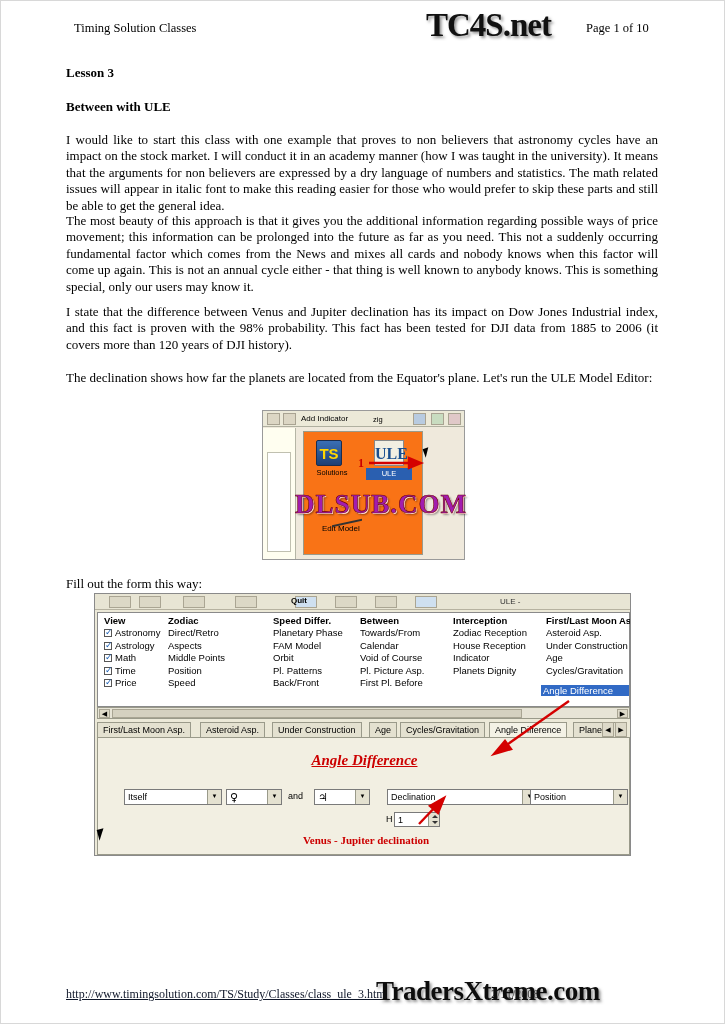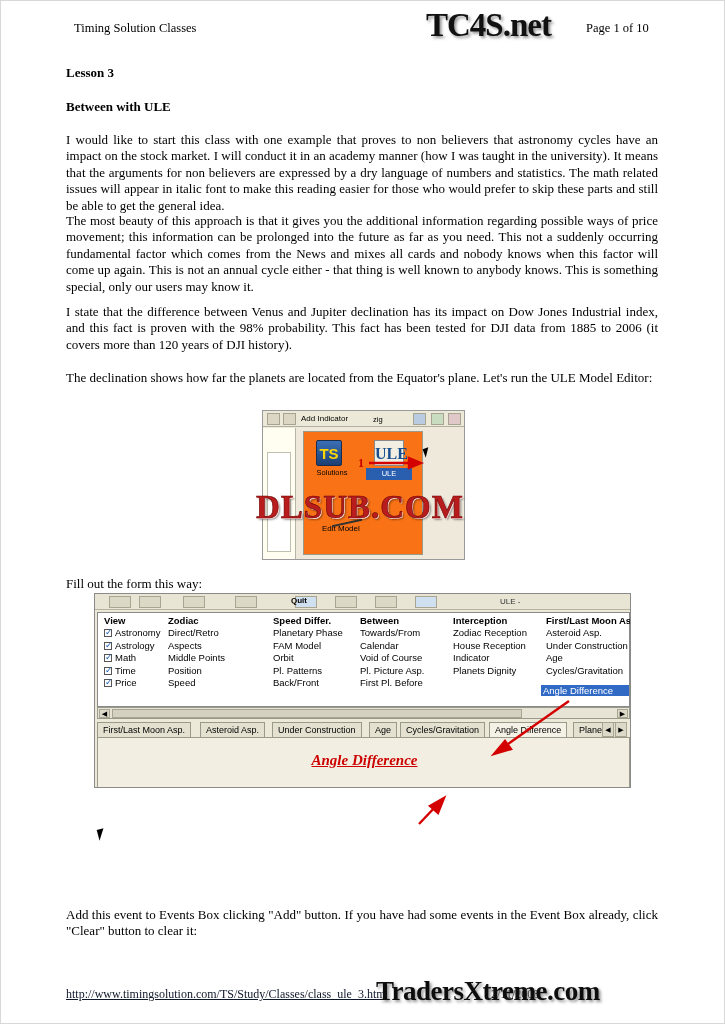--- a/index.html
+++ b/index.html
@@ -118,32 +118,32 @@
     position:absolute; left:357px; top:455px;
     color:#cc0000; font-family:"Liberation Serif", serif; font-size:12px; font-weight:bold;
   }
   .cursor1 {
     position:absolute; left:423px; top:447px; width:0; height:0;
     border-left:6px solid #000; border-bottom:9px solid transparent;
     transform: rotate(-20deg);
   }
   .dlsub {
     position:absolute; left:255px; top:488px;
-    width:250px; 
-    font-family:"Liberation Serif", serif; font-weight:bold; font-size:33px;
-    color:#b91c1c;
+    width:250px; text-align:center;
+    font-family:"Liberation Serif", serif; font-weight:bold; font-size:27px;
+    color:#a21caf;
     text-shadow: 1px 1px 0 #ffdada, 2px 2px 2px rgba(0,0,0,.4);
     letter-spacing:1px;
     -webkit-text-stroke: 0.6px #6b0000;
   }
 
   
   .shot2 {
     position:absolute; left:93px; top:592px;
-    width: 537px; height: 195px;
+    width: 537px; height: 263px;
     background: #ece9d8;
     border: 1px solid #8a8a8a;
     font-family:"Liberation Sans", sans-serif;
     overflow:hidden;
     padding-left:14px;
   }
   .s2-titlebar {
     position:absolute; left:0; top:0; width:537px; height:16px;
     background:#e8e5d4; border-bottom:1px solid #b6b2a0;
   }
@@ -310,21 +310,20 @@
   <div class="tc4s">TC4S.net</div>
 
   <div class="lesson">Lesson 3</div>
   <div class="subject">Between with ULE</div>
 
   <div class="para p1">I would like to start this class with one example that proves to non believers that astronomy cycles have an impact on the stock market. I will conduct it in an academy manner (how I was taught in the university). It means that the arguments for non believers are expressed by a dry language of numbers and statistics. The math related issues will appear in italic font to make this reading easier for those who would prefer to skip these parts and still be able to get the general idea.</div>
   <div class="para p2">The most beauty of this approach is that it gives you the additional information regarding possible ways of price movement; this information can be prolonged into the future as far as you need. This not a suddenly occurring fundamental  factor which comes from the News and mixes all cards and nobody knows when this factor will come up again. This is not an annual cycle either - that thing is well known to anybody knows. This is something special, only our users may know it.</div>
   <div class="para p3">I state that the difference between Venus and Jupiter declination has its impact on Dow Jones Industrial index, and this fact is proven with the 98% probability. This fact has been tested for DJI data from 1885 to 2006 (it covers more than 120 years of DJI history).</div>
   <div class="para p4">The declination shows how far the planets are located from the Equator's plane. Let's run the ULE Model Editor:</div>
   <div class="para p5">Fill out the form this way:</div>
-  <div class="para p6">Add this event to Events Box clicking "Add" button. If you have had some events in the Event Box already, click "Clear" button to clear it:</div>
 
   <div class="shot1">
     <div class="s1-top">
       <span class="btn b1"></span>
       <span class="btn b2"></span>
       <span class="lbl">Add Indicator</span>
       <span class="zig">zig</span>
       <span class="btn b3"></span>
       <span class="btn b4"></span>
       <span class="btn b5"></span>

